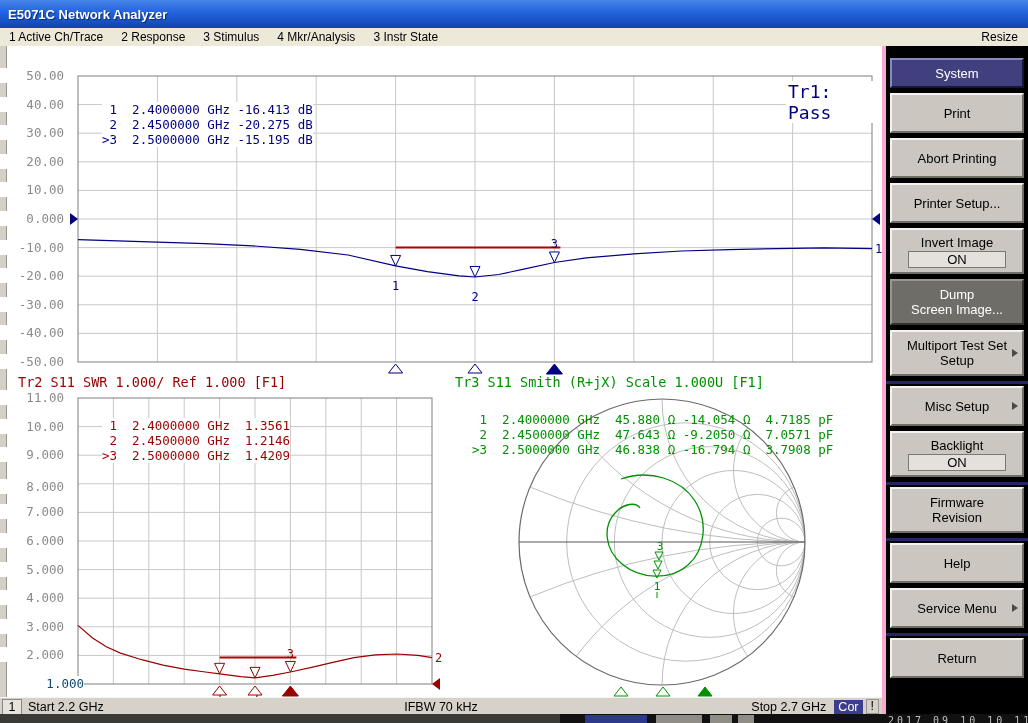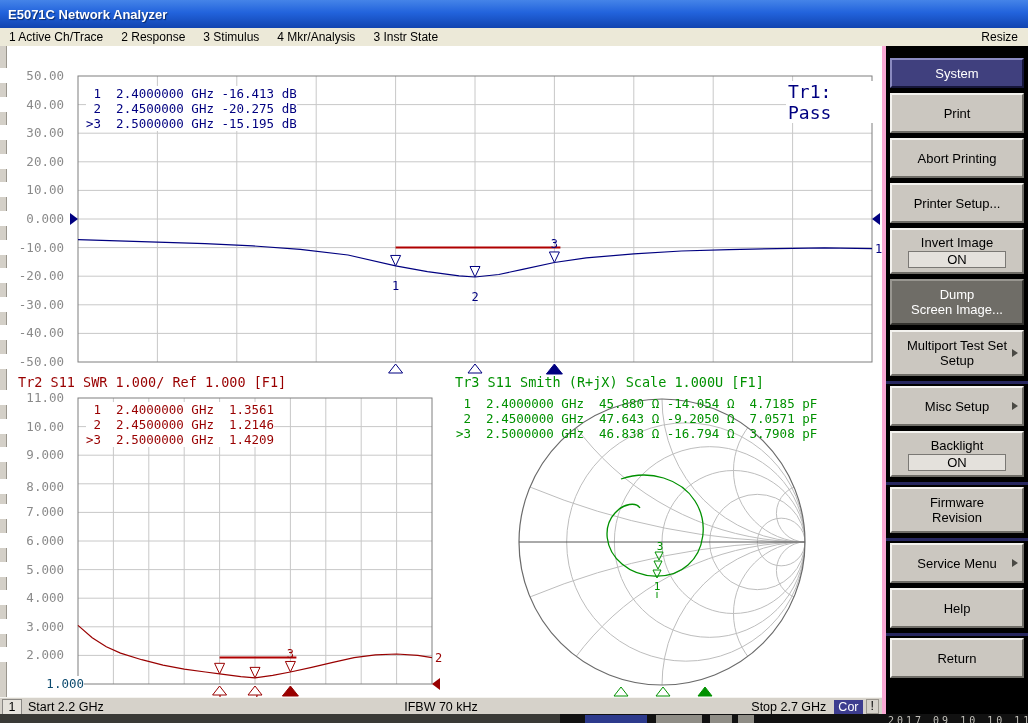--- a/index.html
+++ b/index.html
@@ -23,21 +23,21 @@
   #plots{position:absolute;left:0;top:0;}
   .hdr{position:absolute;font-family:"DejaVu Sans Mono",monospace;font-size:13.5px;
     white-space:pre;background:#fff;line-height:15px;}
   #tr1-hdr{left:2px;top:4px;color:#000080;display:flex;align-items:center;}
   #tr1-hdr .arr{width:0;height:0;border-left:8px solid #000080;border-top:6px solid transparent;
     border-bottom:6px solid transparent;margin-right:1px;}
   #tr1-hdr .box{background:#000080;color:#fff;padding:0 3px;margin-right:6px;}
   #tr2-hdr{left:18px;top:329px;color:#990000;}
   #tr3-hdr{left:455px;top:329px;color:#009100;}
   .mtable{position:absolute;font-family:"DejaVu Sans Mono",monospace;font-size:12.5px;
-    line-height:15px;margin:0;background:#fff;white-space:pre;z-index:3;}
+    line-height:15px;margin:16px;background:#fff;white-space:pre;z-index:3;}
   #tr1-mk{left:86px;top:40px;color:#000080;}
   #tr2-mk{left:86px;top:356px;color:#990000;}
   #tr3-mk{left:456px;top:350px;color:#009100;background:transparent;}
   #tr1-pass{position:absolute;left:786px;top:35px;color:#000080;font-family:"DejaVu Sans Mono",monospace;
     font-size:18px;background:#fff;padding:0 2px;z-index:3;}
   .ylab{position:absolute;width:64px;text-align:right;font-family:"DejaVu Sans Mono",monospace;
     font-size:12.5px;color:#8a8a8a;background:#fff;z-index:2;}
   .ylab.ref2{color:#0c4a6e;margin-left:20px;}
   
   #statusbar{position:absolute;left:0;top:697px;width:882px;height:17px;background:#d6d2ca;
@@ -300,25 +300,25 @@
       <div class="sb-btn tall">
         <span>Backlight</span>
         <span class="sb-toggle">ON</span>
       </div>
       <div class="sb-sep"></div>
       <div class="sb-btn tall">
         <span>Firmware</span>
         <span>Revision</span>
       </div>
       <div class="sb-sep"></div>
+      <div class="sb-btn">
+        <span>Help</span>
+      </div>
       <div class="sb-btn has-sub">
         <span>Service Menu</span>
       </div>
-      <div class="sb-btn">
-        <span>Help</span>
-      </div>
       <div class="sb-sep"></div>
       <div class="sb-btn">
         <span>Return</span>
       </div>
     </div>
 
 </div>
 
 </body></html>

